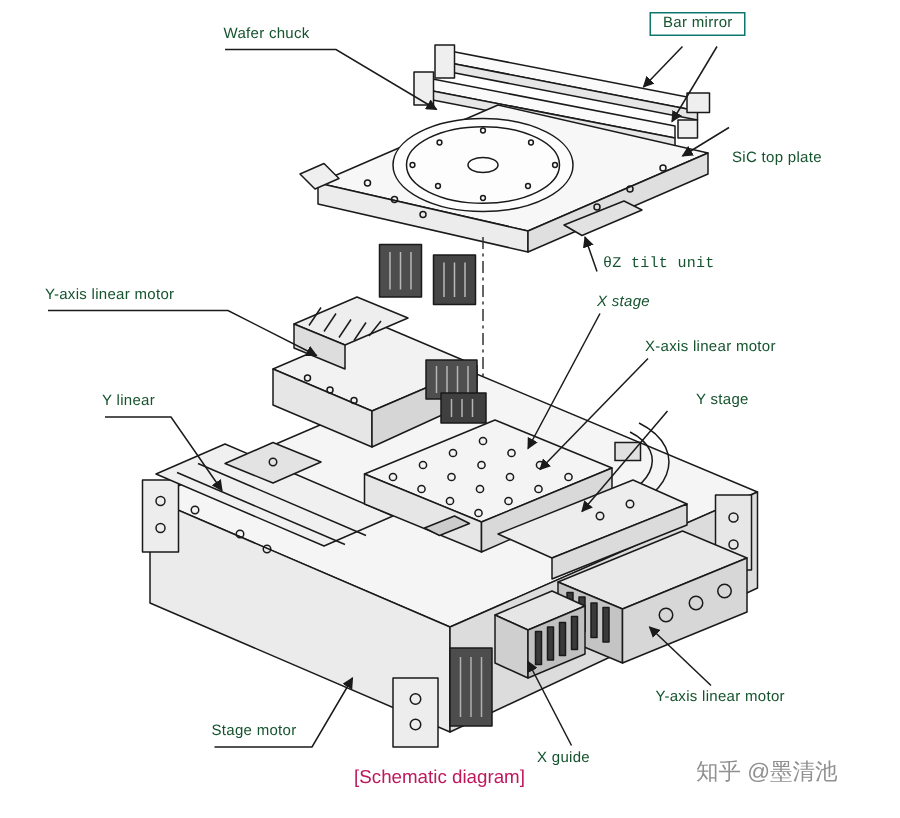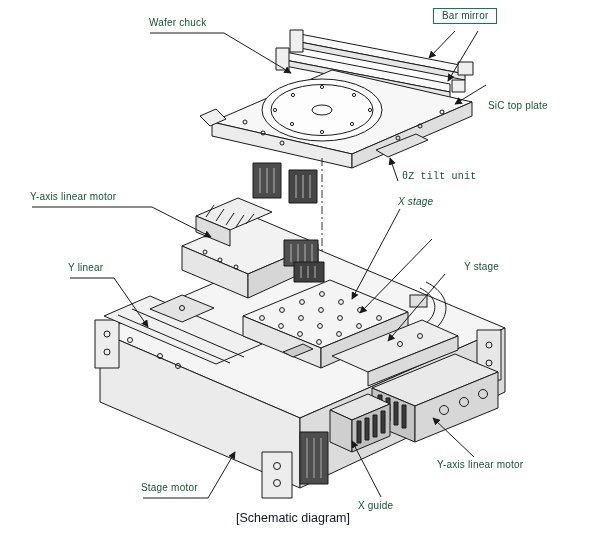--- a/index.html
+++ b/index.html
@@ -6,21 +6,21 @@
   .stage {
     position:relative; width:600px; height:545px; background:#ffffff;
     font-family:"Liberation Sans", sans-serif; overflow:hidden; margin:0 auto;
   }
   .stage svg { position:absolute; left:0; top:0; }
   .lbl {
     position:absolute; font-size:10px; color:#14532d; white-space:nowrap;
     letter-spacing:0.2px;
   }
   .boxed { border:1px solid #0f766e; padding:1px 8px 2px 8px; background:#fff; }
-  .caption { position:absolute; font-size:12.5px; color:#0f172a; width:160px; text-align:center; }
+  .caption { position:absolute; font-size:12.5px; color:#be185d; width:160px; text-align:center; }
   .watermark { position:absolute; font-size:15px; color:#909090; }
 </style>
 </head>
 <body>
 
 <div class="stage">
 
   <svg width="600" height="545" viewBox="0 0 600 545">
     <defs>
       <marker id="arr" viewBox="0 0 10 10" refX="9" refY="5" markerWidth="7.5" markerHeight="7.5" orient="auto-start-reverse">
@@ -214,21 +214,23 @@
       <polyline points="381,497 352,441" marker-end="url(#arr)"></polyline>
       <polyline points="474,457 433,418" marker-end="url(#arr)"></polyline>
     </g>
   </svg>
 
   <div class="lbl" style="left:149px; top:17px;">Wafer chuck</div>
   <div class="lbl boxed" style="left:433px; top:8px;">Bar mirror</div>
   <div class="lbl" style="left:488px; top:73px;margin-top:27px;">SiC top plate</div>
   <div class="lbl" style="left:402px; top:171px;font-family:Liberation Mono, monospace;">θZ tilt unit</div>
   <div class="lbl" style="left:398px; top:196px;font-style:italic;">X stage</div>
+  <div class="lbl" style="left:430px; top:226px;">X-axis linear motor</div>
   <div class="lbl" style="left:443px; top:261px;margin-left:21px;">Y stage</div>
   <div class="lbl" style="left:30px;  top:191px;">Y-axis linear motor</div>
   <div class="lbl" style="left:68px;  top:262px;">Y linear</div>
   <div class="lbl" style="left:141px; top:482px;">Stage motor</div>
   <div class="lbl" style="left:358px; top:500px;text-align:center;">X guide</div>
   <div class="lbl" style="left:437px; top:459px;">Y-axis linear motor</div>
 
   <div class="caption" style="left:213px; top:511px;">[Schematic diagram]</div>
+  <div class="watermark" style="left:464px; top:505px;">知乎 @墨清池</div>
 </div>
 
 </body></html>

